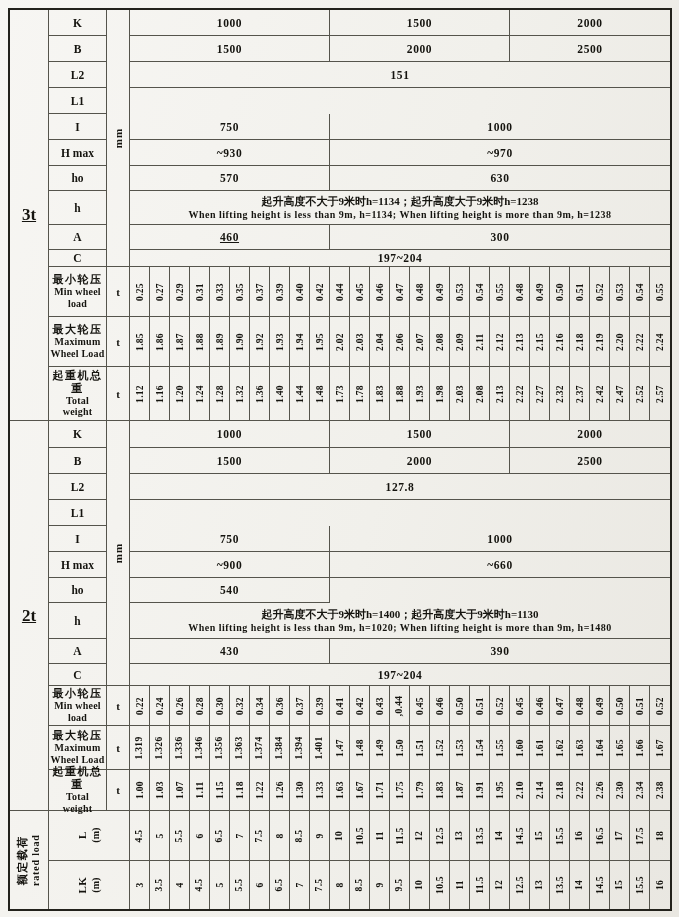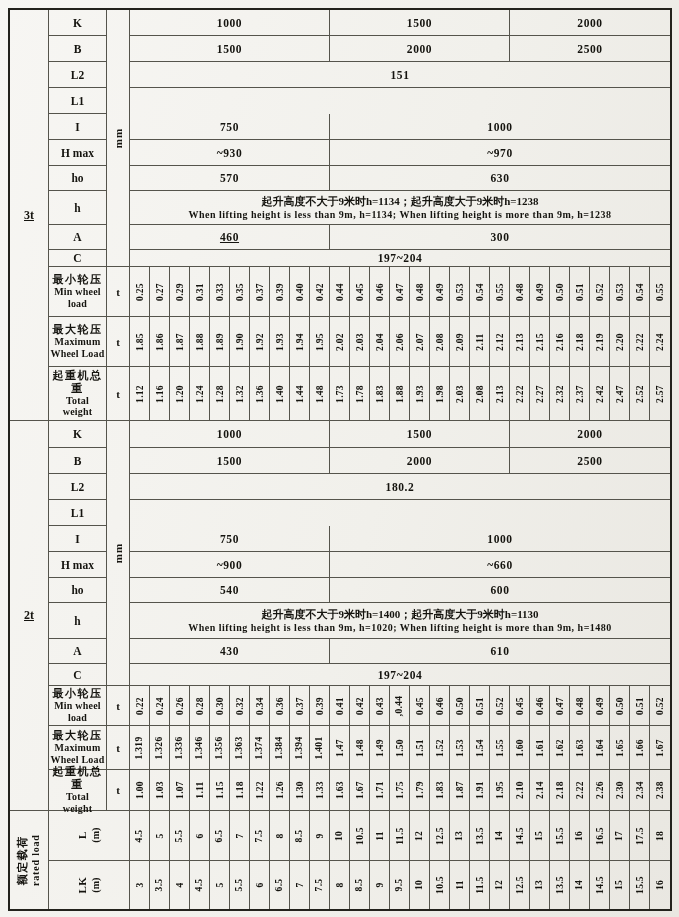--- a/index.html
+++ b/index.html
@@ -25,21 +25,21 @@
   .nb{border-bottom:none;}
   .dim-label{font-size:11.5px;}
   .dim-val{font-size:11.5px;letter-spacing:0.6px;}
   .note-cell{flex-direction:column;line-height:1.3;}
   .note-zh{font-size:11px;}
   .note-en{font-size:10px;letter-spacing:0.5px;white-space:nowrap;}
   .wheel-label{flex-direction:column;line-height:1.18;padding:0 1px;}
   .wl-zh{font-size:11px;letter-spacing:1.5px;}
   .wl-en{font-size:10px;letter-spacing:0.2px;}
   .unit-t{font-size:11px;}
-  .load-cell .load-text{font-size:12px;text-decoration:underline;}
+  .load-cell .load-text{font-size:17px;text-decoration:underline;}
   .rot{transform:rotate(-90deg);white-space:nowrap;font-size:10px;letter-spacing:0.3px;}
   .rot2{transform:rotate(-90deg);white-space:nowrap;text-align:center;line-height:1.25;}
   .val-cell .rot{font-size:9.5px;}
   .mm-text{font-size:11px;letter-spacing:1px;}
   .rated-zh{font-size:11px;letter-spacing:1.5px;}
   .rated-en{font-size:10px;letter-spacing:0.8px;}
   .sl-1{font-size:11px;letter-spacing:0.5px;}
   .sl-2{font-size:10px;}
 </style>
 </head>
@@ -352,39 +352,38 @@
         </div>
         <div class="cell dim-label" style="grid-area: 1 / 2;">K</div>
         <div class="cell dim-val" style="grid-area: 1 / 4 / auto / span 10;">1000</div>
         <div class="cell dim-val" style="grid-area: 1 / 14 / auto / span 9;">1500</div>
         <div class="cell dim-val nr" style="grid-area: 1 / 23 / auto / span 8;">2000</div>
         <div class="cell dim-label" style="grid-area: 2 / 2;">B</div>
         <div class="cell dim-val" style="grid-area: 2 / 4 / auto / span 10;">1500</div>
         <div class="cell dim-val" style="grid-area: 2 / 14 / auto / span 9;">2000</div>
         <div class="cell dim-val nr" style="grid-area: 2 / 23 / auto / span 8;">2500</div>
         <div class="cell dim-label" style="grid-area: 3 / 2;">L2</div>
-        <div class="cell dim-val nr" style="grid-area: 3 / 4 / auto / span 27;">180.2</div>
+        <div class="cell dim-val nr" style="grid-area: 3 / 4 / auto / span 27;">127.8</div>
         <div class="cell dim-label" style="grid-area: 4 / 2;">L1</div>
         <div class="cell dim-label" style="grid-area: 5 / 2;">I</div>
         <div class="cell dim-val" style="grid-area: 5 / 4 / auto / span 10;">750</div>
         <div class="cell dim-val nr" style="grid-area: 5 / 14 / auto / span 17;">1000</div>
         <div class="cell dim-label" style="grid-area: 6 / 2;">H max</div>
         <div class="cell dim-val" style="grid-area: 6 / 4 / auto / span 10;">~900</div>
         <div class="cell dim-val nr" style="grid-area: 6 / 14 / auto / span 17;">~660</div>
         <div class="cell dim-label" style="grid-area: 7 / 2;">ho</div>
         <div class="cell dim-val" style="grid-area: 7 / 4 / auto / span 10;">540</div>
-        <div class="cell dim-val nr" style="grid-area: 7 / 14 / auto / span 17;">600</div>
         <div class="cell dim-label" style="grid-area: 8 / 2;">h</div>
         <div class="cell note-cell nr" style="grid-area: 8 / 4 / auto / 31;">
           <div class="note-zh">起升高度不大于9米时h=1400；起升高度大于9米时h=1130</div>
           <div class="note-en">When lifting height is less than 9m, h=1020; When lifting height is more than 9m, h=1480</div>
         </div>
         <div class="cell dim-label" style="grid-area: 9 / 2;">A</div>
         <div class="cell dim-val" style="grid-area: 9 / 4 / auto / span 10;">430</div>
-        <div class="cell dim-val nr" style="grid-area: 9 / 14 / auto / span 17;">610</div>
+        <div class="cell dim-val nr" style="grid-area: 9 / 14 / auto / span 17;">390</div>
         <div class="cell dim-label" style="grid-area: 10 / 2;">C</div>
         <div class="cell dim-val nr" style="grid-area: 10 / 4 / auto / span 27;">197~204</div>
         <div class="cell wheel-label" style="grid-area: 11 / 2;">
           <div class="wl-zh">最小轮压</div>
           <div class="wl-en">Min wheel load</div>
         </div>
         <div class="cell unit-t" style="grid-area: 11 / 3;">t</div>
         <div class="cell val-cell" style="grid-area: 11 / 4;">
           <div class="rot">0.22</div>
         </div>

